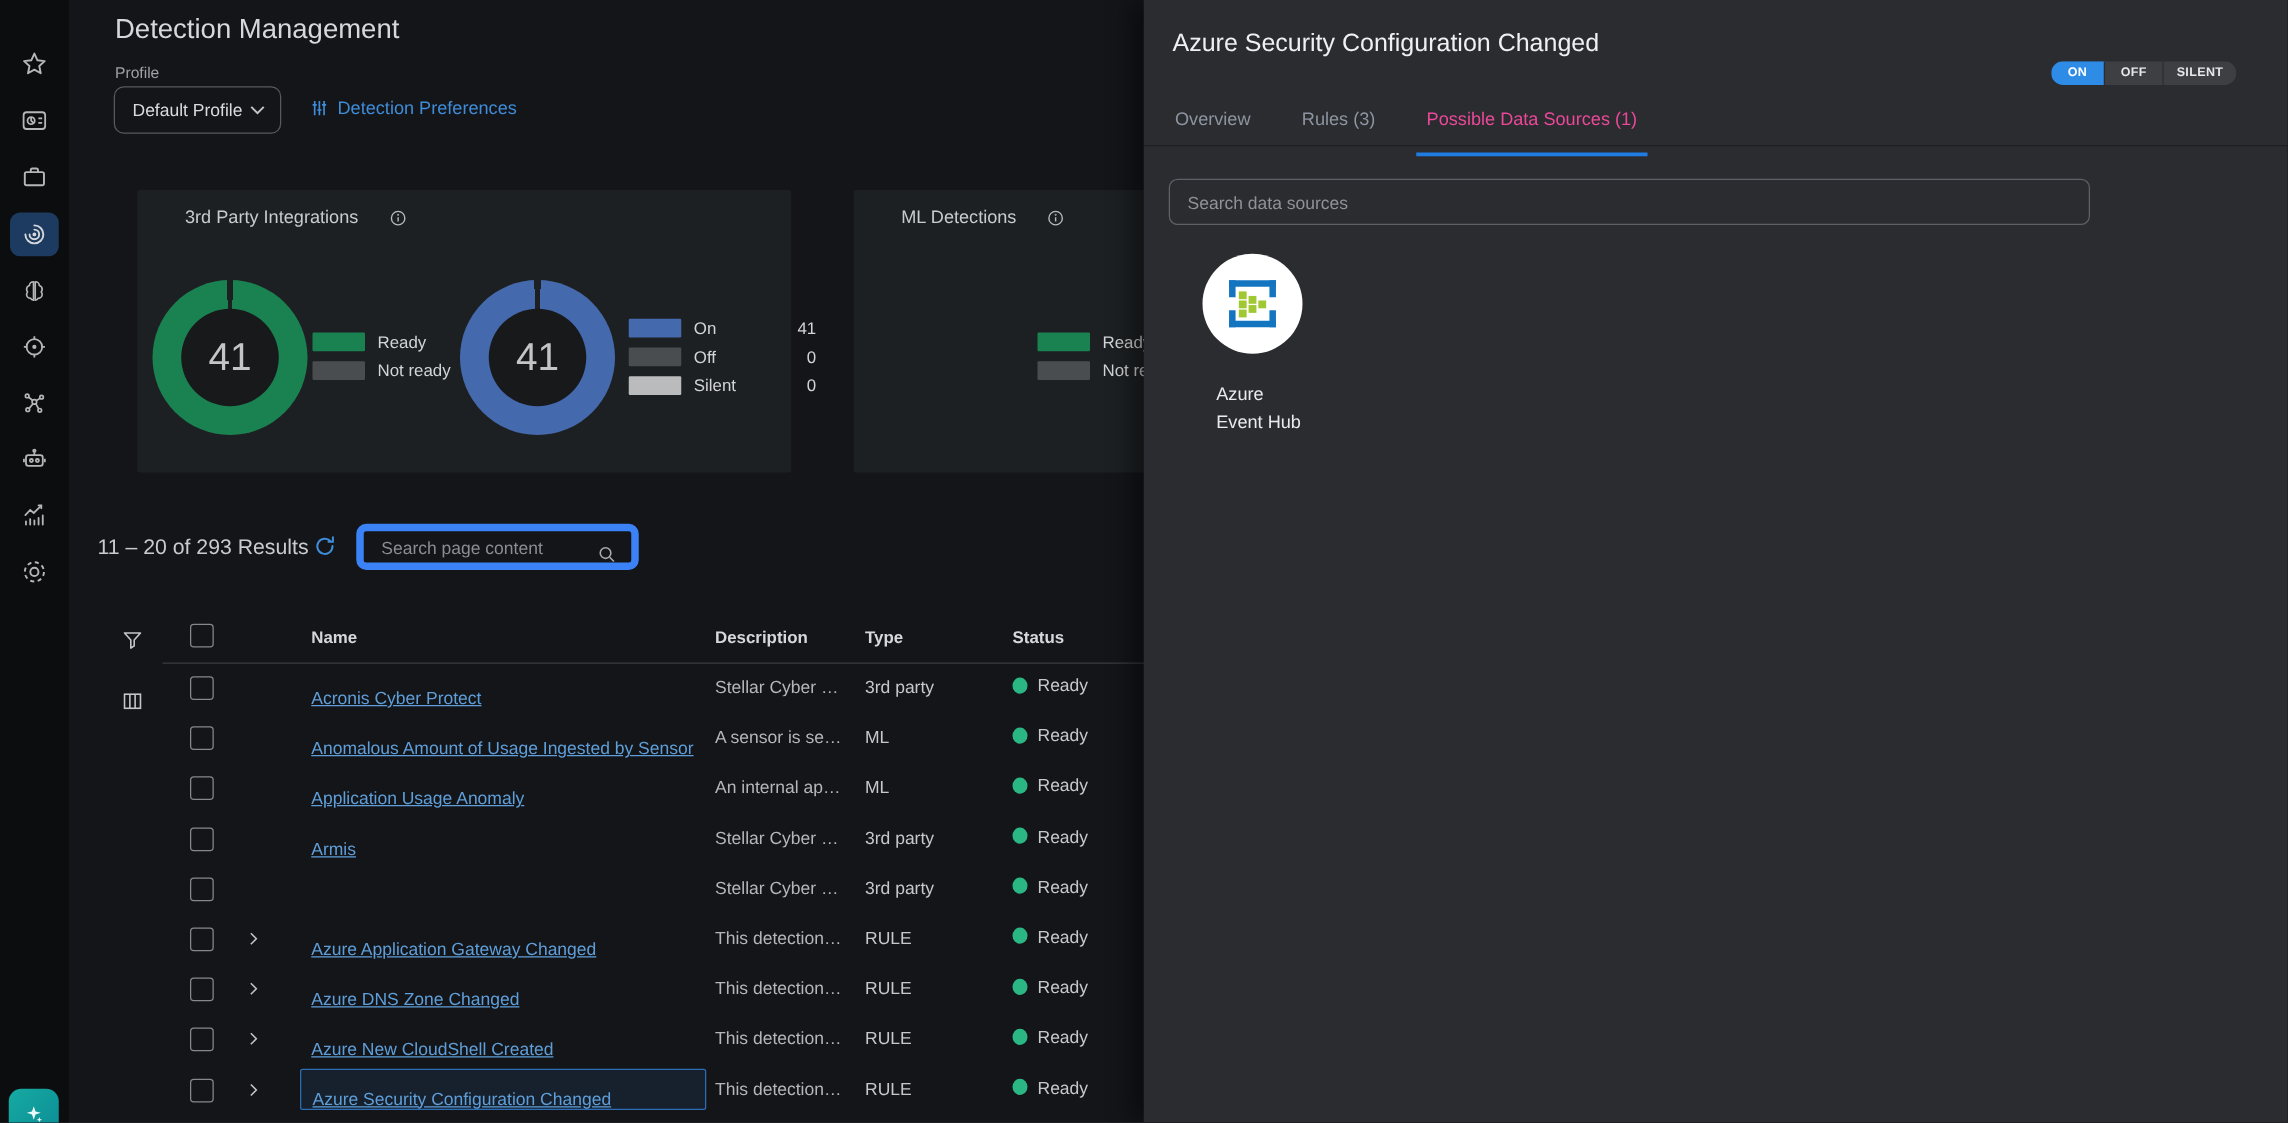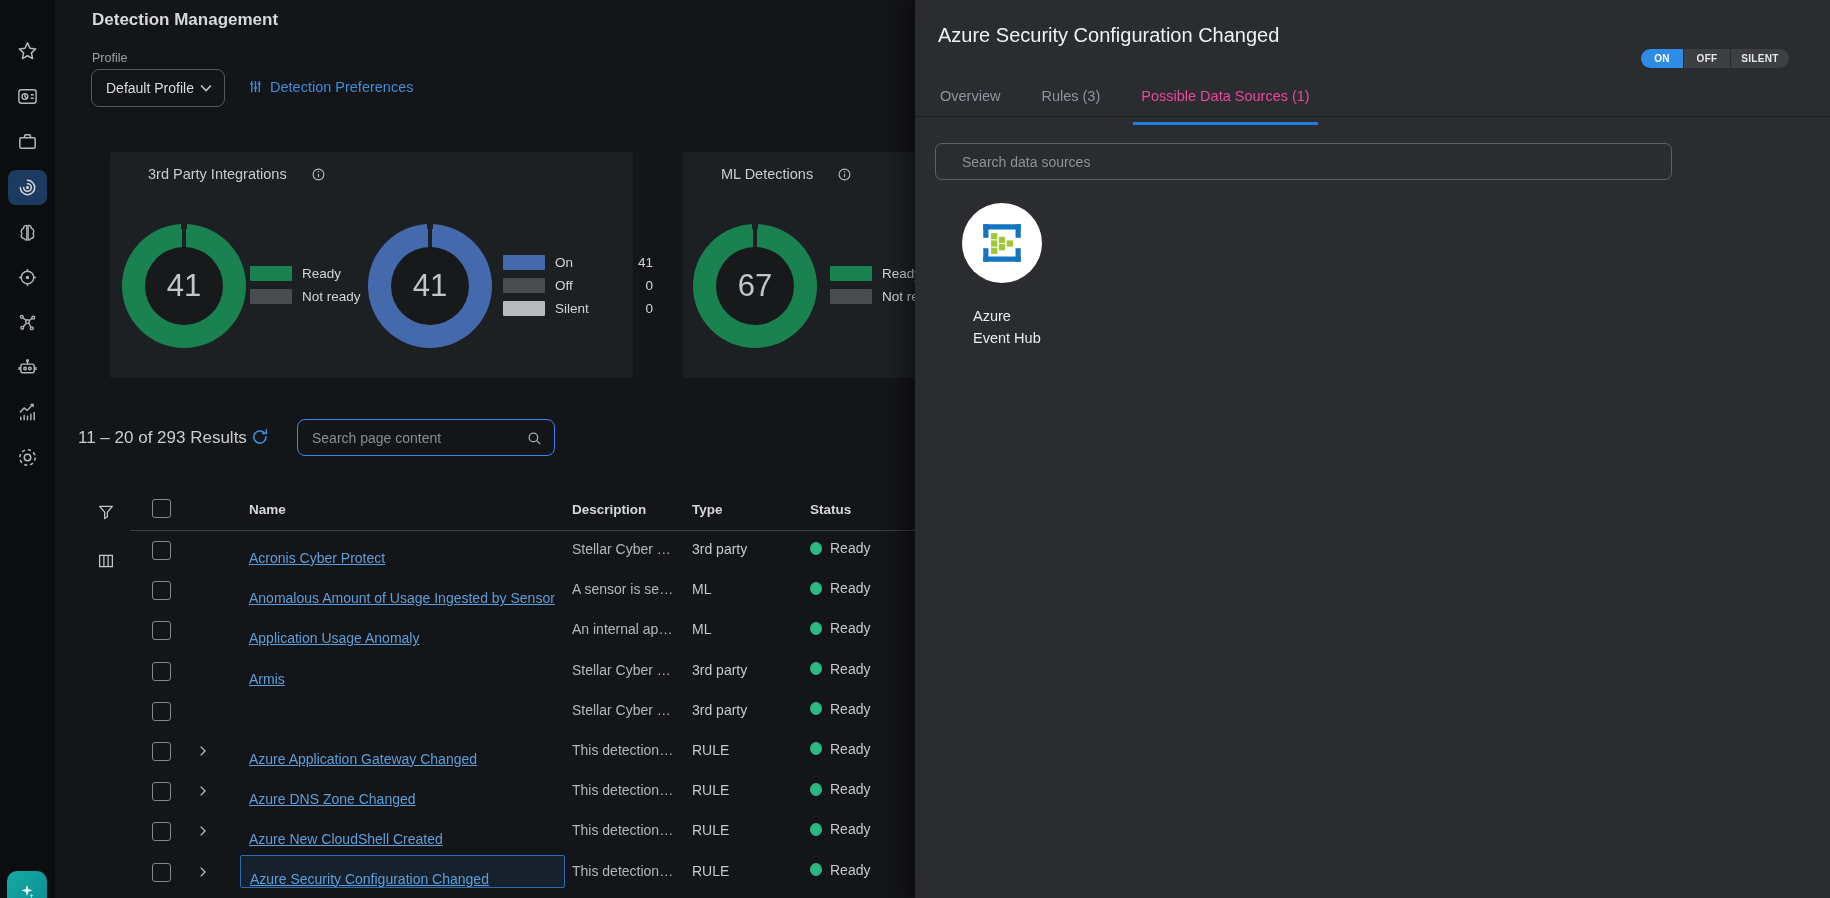--- a/index.html
+++ b/index.html
@@ -12,21 +12,21 @@
 
   
   #sidebar{position:absolute;left:0;top:0;width:55px;height:898px;background:#0c0d0f;z-index:30}
   .side-icon{position:absolute;left:16px;width:23px;height:23px;color:#b4b7ba;cursor:pointer}
   .active-pill{position:absolute;left:8px;top:170px;width:39px;height:35px;background:#1d3b60;border-radius:8px}
   .side-icon.on-pill{color:#d4d7da}
   #ai-button{position:absolute;left:7px;top:871px;width:40px;height:40px;border-radius:10px;
     background:linear-gradient(135deg,#16aaa2,#0b8c95);display:flex;align-items:center;justify-content:center}
 
   
-  #page-title{position:absolute;left:92px;top:10px;font-size:17px;font-weight:700;color:#d6d8da}
+  #page-title{position:absolute;left:92px;top:10px;font-size:22px;font-weight:400;color:#d6d8da}
   #profile-label{position:absolute;left:92px;top:51px;font-size:12.5px;color:#9da0a4}
   #profile-select{position:absolute;left:91px;top:69px;width:134px;height:38px;border:1px solid #56595d;
     border-radius:8px;box-sizing:border-box;display:flex;align-items:center;padding:0 12px 0 14px;cursor:pointer}
   #profile-select .val{font-size:14px;color:#d9dbdd;flex:1}
   #pref-link{position:absolute;left:248px;top:79px;display:flex;align-items:flex-start;gap:7px;cursor:pointer}
   #pref-link .txt{font-size:14.5px;color:#3f8cd8}
 
   
   .card{position:absolute;top:152px;width:523px;height:226px;background:#1d2023;border-radius:2px}
   #card-3rd{left:110px}
@@ -41,21 +41,21 @@
   .legend{position:absolute}
   .lrow{display:flex;align-items:center;height:17px;margin-bottom:6px}
   .sw{width:42px;height:15px;margin-right:10px;border-radius:1px}
   .sw-green{background:#1a8150}.sw-gray{background:#4a4d50}.sw-blue{background:#4569ad}.sw-light{background:#b9bbbd}
   .ll{font-size:13.5px;color:#d2d4d6;width:66px}
   .lv{font-size:13.5px;color:#d2d4d6;width:32px;text-align:right}
 
   
   #result-count{position:absolute;left:78px;top:428px;font-size:17px;color:#c9ccce}
   #refresh-btn{position:absolute;left:250px;top:427px;width:20px;height:20px;color:#3f8cd8;cursor:pointer}
-  #page-search{position:absolute;left:297px;top:419px;width:258px;height:37px;border:1px solid #3b82f6;
+  #page-search{position:absolute;left:285px;top:419px;width:226px;height:37px;border:6px solid #3b82f6;
     border-radius:8px;box-sizing:border-box}
   #page-search input{position:absolute;left:0;top:0;width:100%;height:100%;background:transparent;border:0;outline:0;
     padding:0 36px 0 14px;box-sizing:border-box;font-size:14px;color:#d8dadc;font-family:"Liberation Sans",sans-serif}
   #page-search input::placeholder{color:#8a8d91}
   #page-search .mag{position:absolute;right:11px;top:10px;width:17px;height:17px;color:#a9acaf}
 
   
   #funnel-btn{position:absolute;left:97px;top:503px;width:18px;height:18px;color:#c3c6c9;cursor:pointer}
   #columns-btn{position:absolute;left:97px;top:552px;width:18px;height:17px;color:#c3c6c9;cursor:pointer}
   .cb{position:absolute;left:152px;width:19px;height:19px;border:1.5px solid #85888c;border-radius:3px;
@@ -85,21 +85,21 @@
   .seg{height:19px;display:flex;align-items:center;justify-content:center;font-size:10px;font-weight:700;
     letter-spacing:.3px;color:#e6e7e9;background:#3d3f42;border-right:1px solid #2a2c30}
   .seg:last-child{border-right:0}
   .seg.active{background:#2e8ce6;color:#fff}
   #tabs{position:absolute;left:23px;top:86px;height:30px;display:flex;gap:37px}
   .tab{position:relative;font-size:14.5px;color:#8d95a0;cursor:pointer;padding:2px 2px 0 2px}
   .tab.active{color:#ec4899}
   .tab.active::after{content:"";position:absolute;left:-6px;right:-6px;bottom:-9px;height:3px;background:#1e7ce2}
   #tab-divider{position:absolute;left:0;top:116px;width:915px;height:1px;background:#1d1e20}
   #ds-search{position:absolute;left:20px;top:143px;width:737px;height:37px;border:1px solid #5d6064;
-    border-radius:7px;box-sizing:border-box;background:transparent;outline:0;padding:0 26px;
+    border-radius:7px;box-sizing:border-box;background:transparent;outline:0;padding:0 14px;
     font-size:14px;color:#dfe1e3;font-family:"Liberation Sans",sans-serif}
   #ds-search::placeholder{color:#8f9296}
   #ds-tile{position:absolute;left:45px;top:203px;width:110px;cursor:pointer}
   #ds-circle{width:80px;height:80px;border-radius:50%;background:#fff;display:flex;align-items:center;justify-content:center;margin-left:2px}
   #ds-label{margin:23px 0 0 13px;width:72px;font-size:14.5px;line-height:21.5px;color:#e9ebed}
 </style>
 </head>
 <body>
 
 <div id="sidebar">
@@ -250,25 +250,20 @@
 </div>
 
 <div class="card" id="card-ml">
   <div class="card-title">
     <span class="t">ML Detections</span>
     <svg width="15" height="15" viewBox="0 0 24 24" fill="none" stroke="#b7babd" stroke-width="1.8">
         <circle cx="12" cy="12" r="8.6"></circle>
         <path d="M12 11v5.2"></path>
         <circle cx="12" cy="7.6" r="0.4" fill="#b7babd"></circle>
       </svg>
-  </div>
-  <div class="donut green" style="left:10px;top:72px">
-    <div class="hole">
-        <span>67</span>
-      </div>
   </div>
   <div class="legend" style="left:147px;top:113px">
     <div class="lrow">
         <span class="sw sw-green"></span>
         <span class="ll">Ready</span>
       </div>
     <div class="lrow">
         <span class="sw sw-gray"></span>
         <span class="ll">Not ready</span>
       </div>

